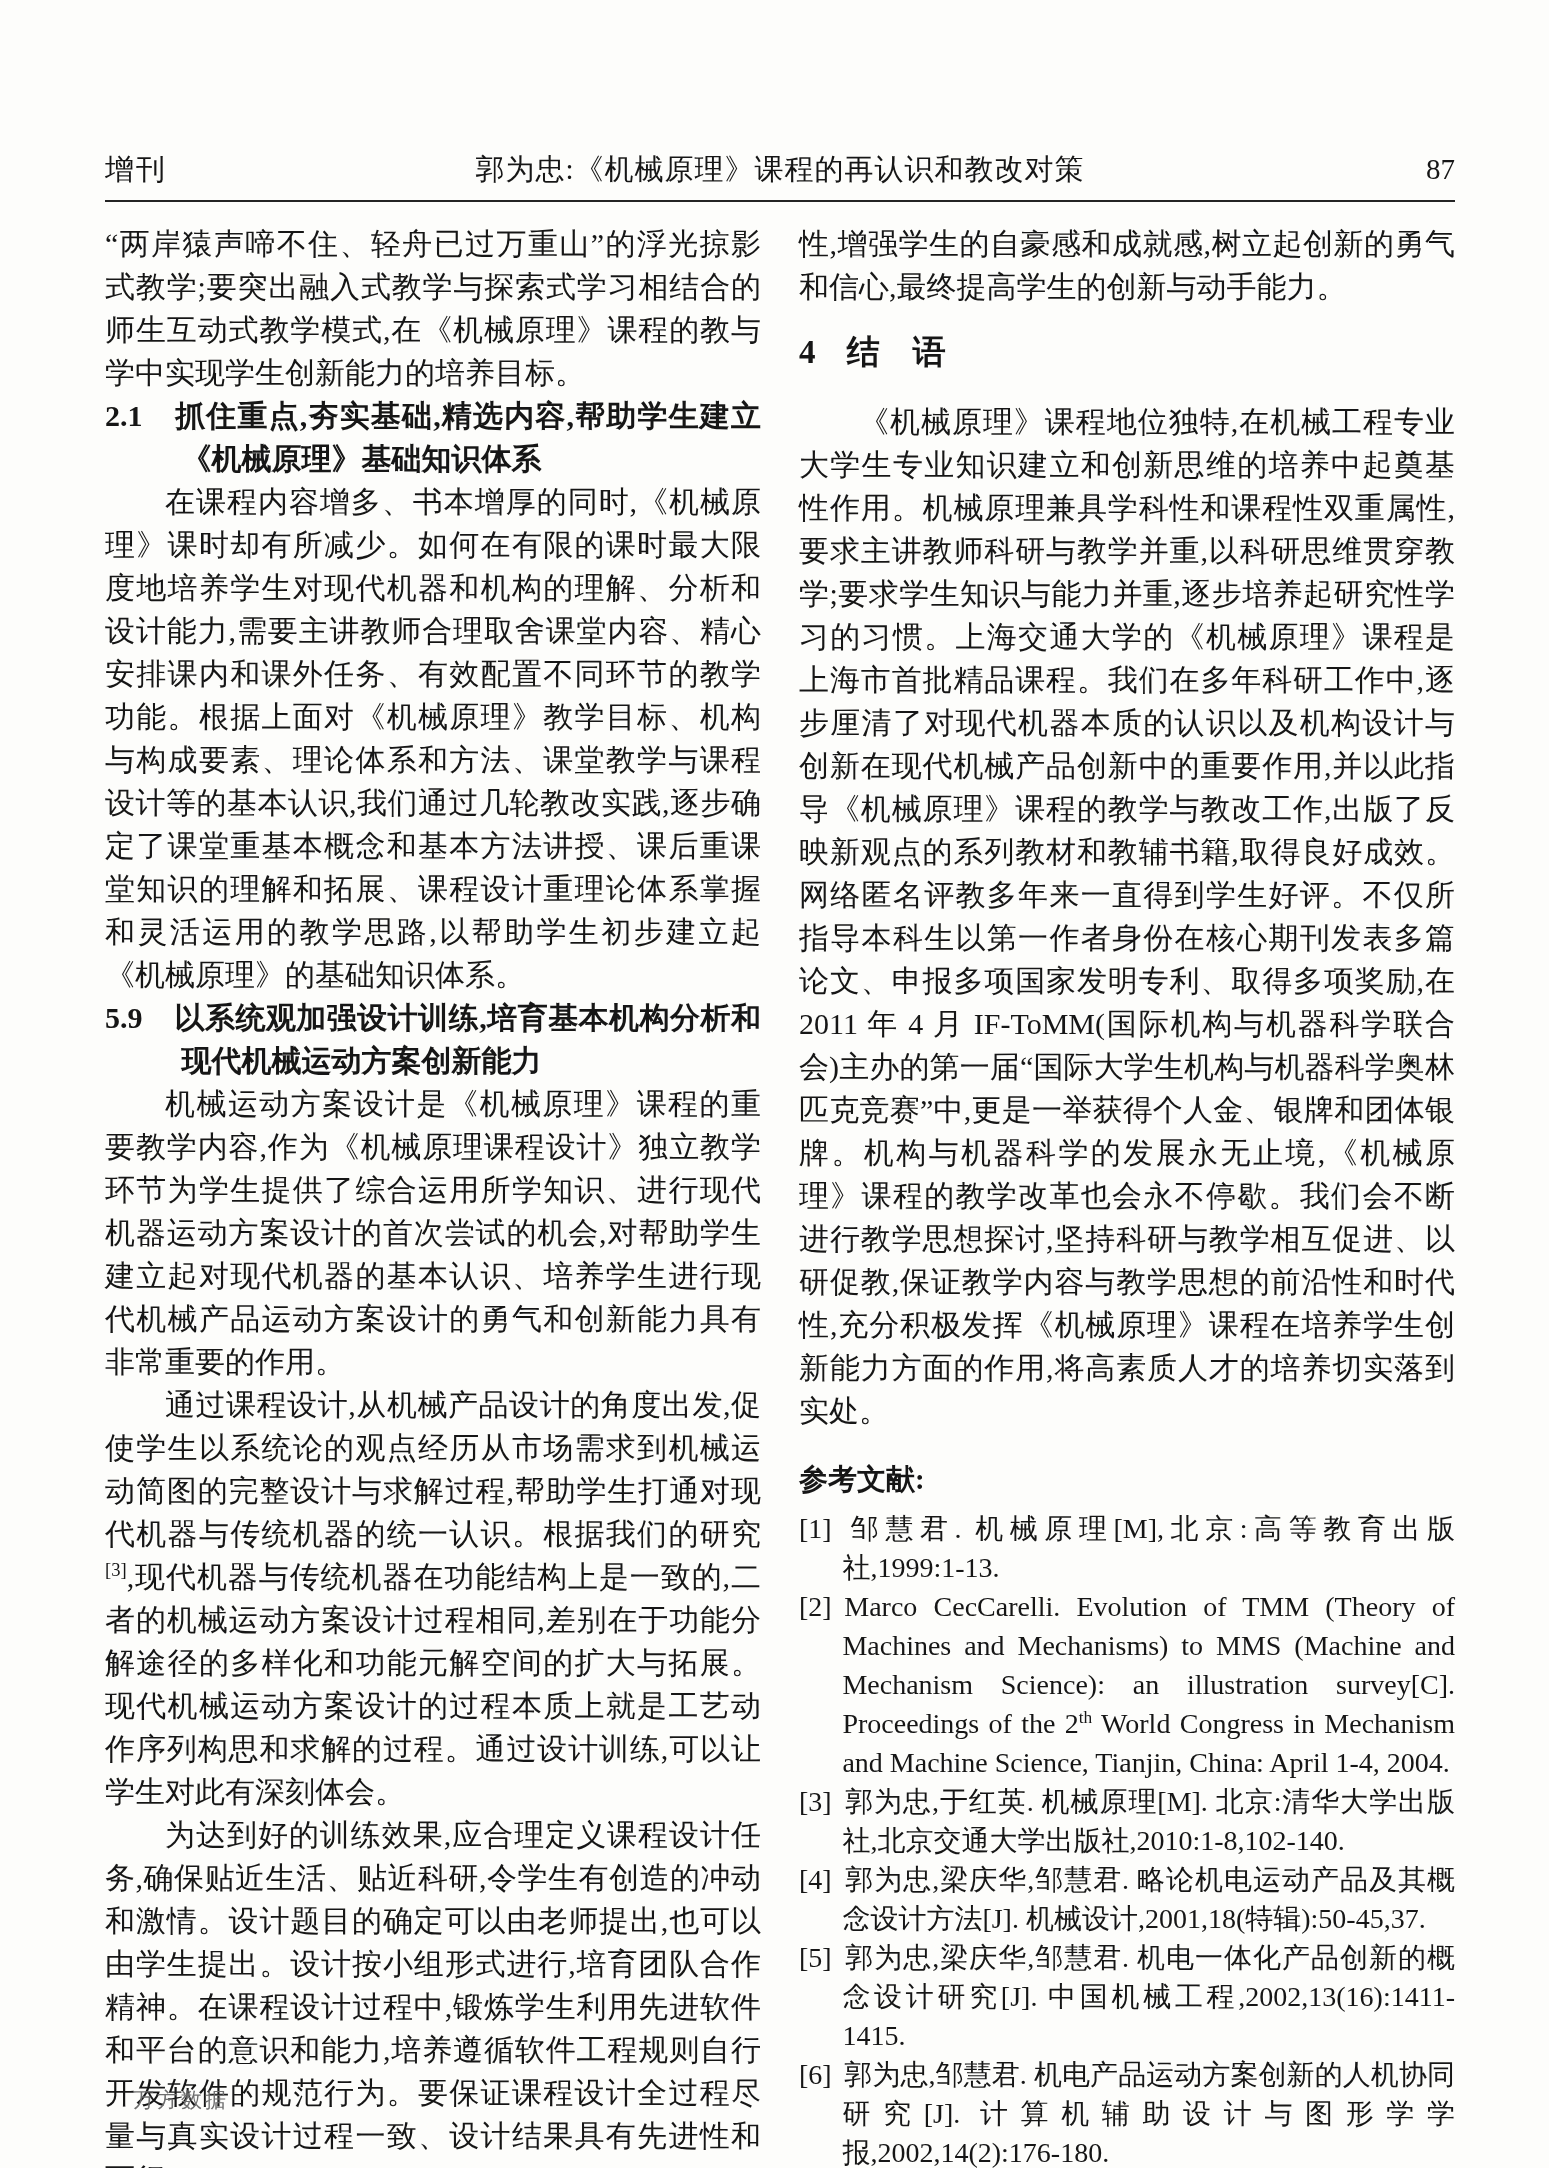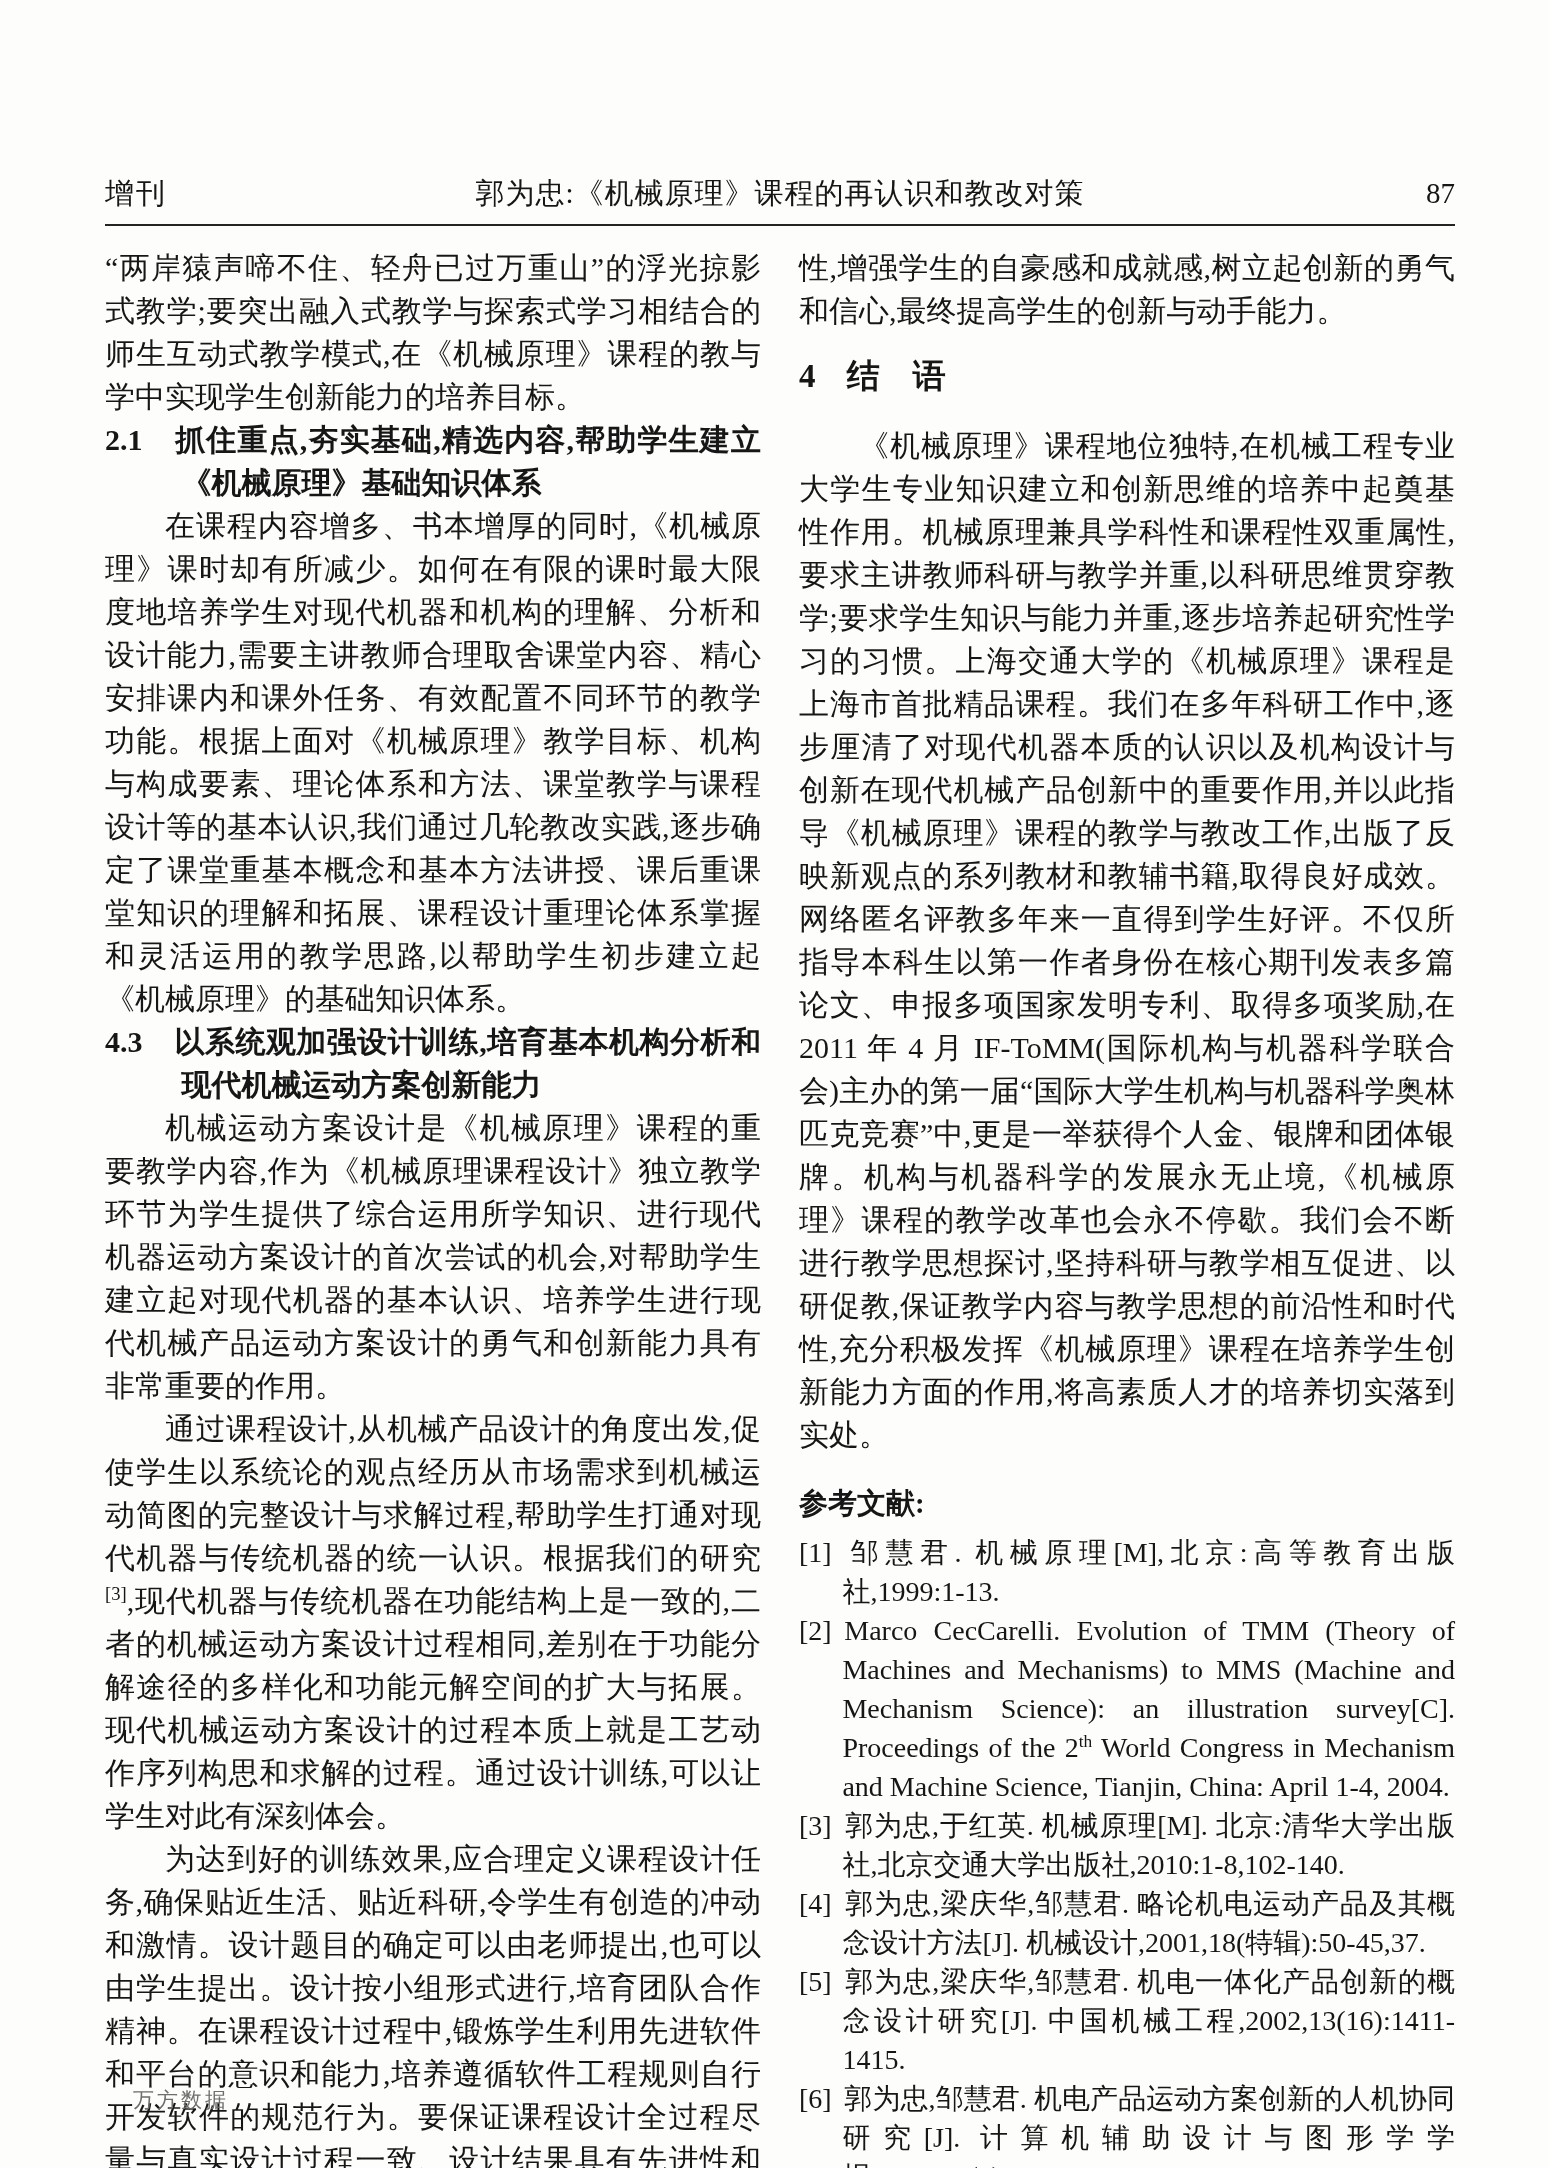--- a/index.html
+++ b/index.html
@@ -20,21 +20,20 @@
     box-sizing: border-box;
     width: 1549px;
     height: 2168px;
     padding: 152px 94px 0 105px;
   }
   .page-header {
     display: flex;
     align-items: baseline;
     font-size: 29px;
     line-height: 34px;
-    margin-top: 24px;
   }
   .ph-left  { width: 170px; letter-spacing: 2px; }
   .ph-center{ flex: 1; text-align: center; letter-spacing: 1px; }
   .ph-right { width: 170px; text-align: right; }
   .header-rule {
     border: none;
     border-top: 2px solid #242424;
     margin: 14px 0 0 0;
   }
   .columns {
@@ -113,21 +112,21 @@
 
   <div class="columns">
 
     <div class="col">
       <p class="noindent">“两岸猿声啼不住、轻舟已过万重山”的浮光掠影式教学;要突出融入式教学与探索式学习相结合的师生互动式教学模式,在《机械原理》课程的教与学中实现学生创新能力的培养目标。</p>
 
       <p class="subheading"><span class="sub-num">2.1</span><span>抓住重点,夯实基础,精选内容,帮助学生建立《机械原理》基础知识体系</span></p>
 
       <p class="indent">在课程内容增多、书本增厚的同时,《机械原理》课时却有所减少。如何在有限的课时最大限度地培养学生对现代机器和机构的理解、分析和设计能力,需要主讲教师合理取舍课堂内容、精心安排课内和课外任务、有效配置不同环节的教学功能。根据上面对《机械原理》教学目标、机构与构成要素、理论体系和方法、课堂教学与课程设计等的基本认识,我们通过几轮教改实践,逐步确定了课堂重基本概念和基本方法讲授、课后重课堂知识的理解和拓展、课程设计重理论体系掌握和灵活运用的教学思路,以帮助学生初步建立起《机械原理》的基础知识体系。</p>
 
-      <p class="subheading"><span class="sub-num">4.3</span><span>以系统观加强设计训练,培育基本机构分析和现代机械运动方案创新能力</span></p>
+      <p class="subheading"><span class="sub-num">5.9</span><span>以系统观加强设计训练,培育基本机构分析和现代机械运动方案创新能力</span></p>
 
       <p class="indent">机械运动方案设计是《机械原理》课程的重要教学内容,作为《机械原理课程设计》独立教学环节为学生提供了综合运用所学知识、进行现代机器运动方案设计的首次尝试的机会,对帮助学生建立起对现代机器的基本认识、培养学生进行现代机械产品运动方案设计的勇气和创新能力具有非常重要的作用。</p>
 
       <p class="indent"><span>通过课程设计,从机械产品设计的角度出发,促使学生以系统论的观点经历从市场需求到机械运动简图的完整设计与求解过程,帮助学生打通对现代机器与传统机器的统一认识。根据我们的研究</span><sup class="cite">[3]</sup><span>,现代机器与传统机器在功能结构上是一致的,二者的机械运动方案设计过程相同,差别在于功能分解途径的多样化和功能元解空间的扩大与拓展。现代机械运动方案设计的过程本质上就是工艺动作序列构思和求解的过程。通过设计训练,可以让学生对此有深刻体会。</span></p>
 
       <p class="indent">为达到好的训练效果,应合理定义课程设计任务,确保贴近生活、贴近科研,令学生有创造的冲动和激情。设计题目的确定可以由老师提出,也可以由学生提出。设计按小组形式进行,培育团队合作精神。在课程设计过程中,锻炼学生利用先进软件和平台的意识和能力,培养遵循软件工程规则自行开发软件的规范行为。要保证课程设计全过程尽量与真实设计过程一致、设计结果具有先进性和可行</p>
     </div>
 
     <div class="col">
       <p class="noindent">性,增强学生的自豪感和成就感,树立起创新的勇气和信心,最终提高学生的创新与动手能力。</p>

